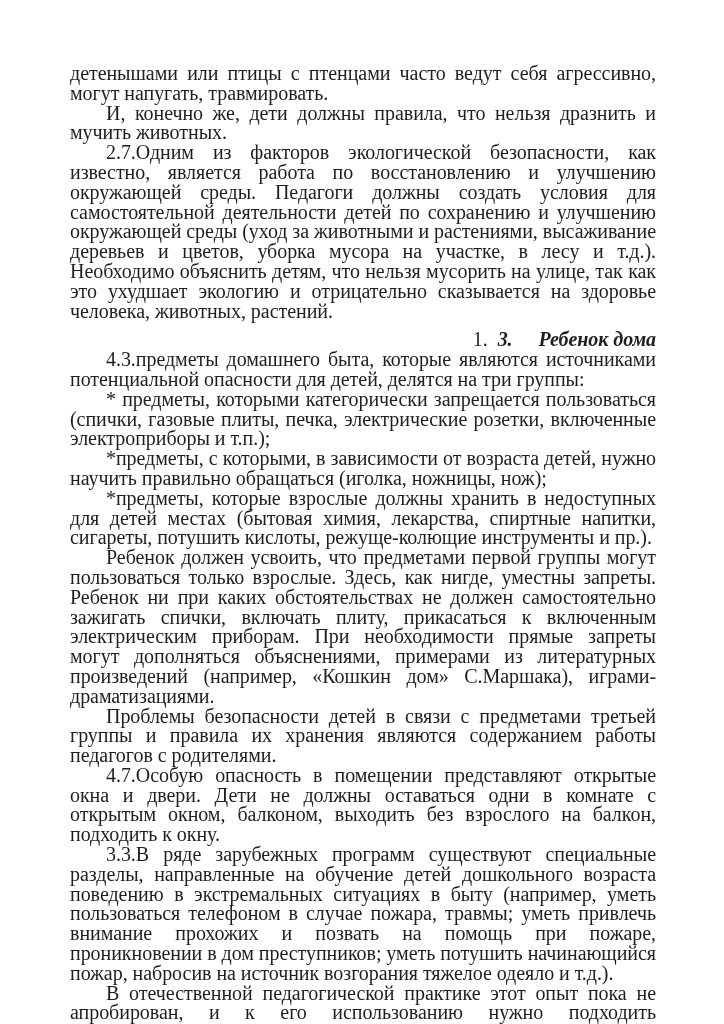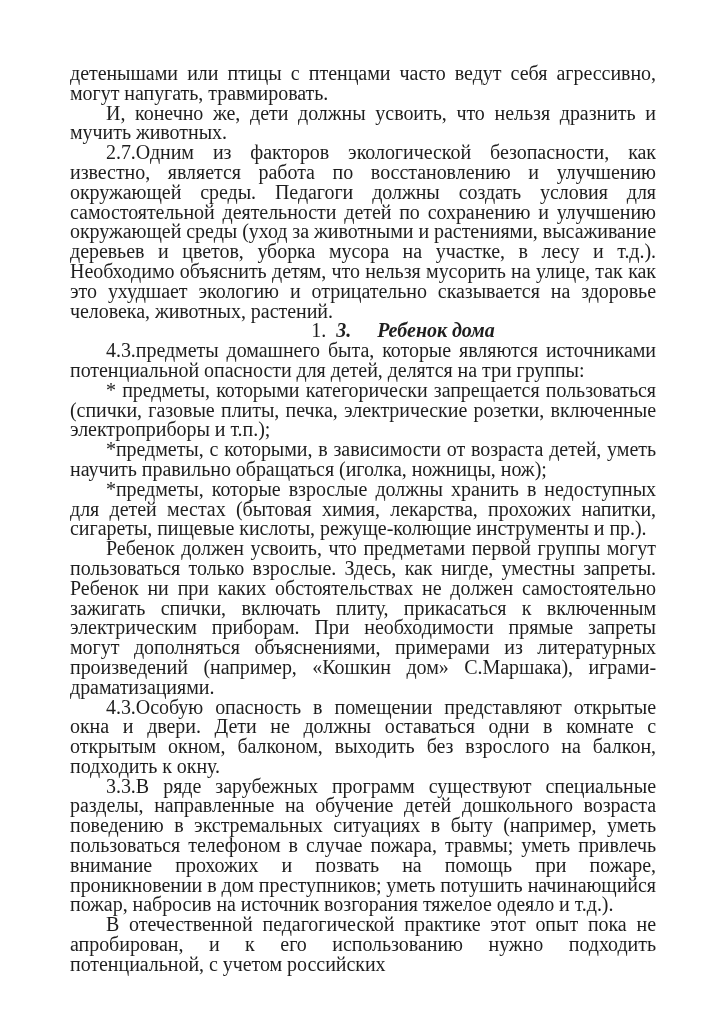--- a/index.html
+++ b/index.html
@@ -29,23 +29,24 @@
   }
   .para {
     margin: 0;
     padding: 0;
     text-indent: 0;
   }
   .para.indent {
     text-indent: 36px;
   }
   .para.heading {
-    text-align: center;
+    text-align: right;
     padding-left: 80px;
     text-indent: 0;
+    margin-top: 9px;
   }
   .h-outer {
     font-style: normal;
     font-weight: normal;
   }
   .h-inner {
     font-weight: bold;
     font-style: italic;
     margin-left: 10px;
   }
@@ -54,25 +55,26 @@
     font-style: italic;
     margin-left: 26px;
   }
 </style>
 </head>
 <body>
 
 <div class="page">
   <div class="text-block">
       <p class="para">детенышами или птицы с птенцами часто ведут себя агрессивно, могут напугать, травмировать.</p>
-      <p class="para indent">И, конечно же, дети должны усвоить, что нельзя дразнить и мучить животных.</p>
+      <p class="para indent">И, конечно же, дети должны правила, что нельзя дразнить и мучить животных.</p>
       <p class="para indent">2.7.Одним из факторов экологической безопасности, как известно, является работа по восстановлению и улучшению окружающей среды. Педагоги должны создать условия для самостоятельной деятельности детей по сохранению и улучшению окружающей среды (уход за животными и растениями, высаживание деревьев и цветов, уборка мусора на участке, в лесу и т.д.). Необходимо объяснить детям, что нельзя мусорить на улице, так как это ухудшает экологию и отрицательно сказывается на здоровье человека, животных, растений.</p>
       <p class="para heading"><span class="h-outer">1.</span><span class="h-inner">3.</span><span class="h-title">Ребенок дома</span></p>
       <p class="para indent">4.3.предметы домашнего быта, которые являются источниками потенциальной опасности для детей, делятся на три группы:</p>
       <p class="para indent">* предметы, которыми категорически запрещается пользоваться (спички, газовые плиты, печка, электрические розетки, включенные электроприборы и т.п.);</p>
-      <p class="para indent">*предметы, с которыми, в зависимости от возраста детей, уметь научить правильно обращаться (иголка, ножницы, нож);</p>
-      <p class="para indent">*предметы, которые взрослые должны хранить в недоступных для детей местах (бытовая химия, лекарства, прохожих напитки, сигареты, пищевые кислоты, режуще-колющие инструменты и пр.).</p>
+      <p class="para indent">*предметы, с которыми, в зависимости от возраста детей, нужно научить правильно обращаться (иголка, ножницы, нож);</p>
+      <p class="para indent">*предметы, которые взрослые должны хранить в недоступных для детей местах (бытовая химия, лекарства, спиртные напитки, сигареты, потушить кислоты, режуще-колющие инструменты и пр.).</p>
       <p class="para indent">Ребенок должен усвоить, что предметами первой группы могут пользоваться только взрослые. Здесь, как нигде, уместны запреты. Ребенок ни при каких обстоятельствах не должен самостоятельно зажигать спички, включать плиту, прикасаться к включенным электрическим приборам. При необходимости прямые запреты могут дополняться объяснениями, примерами из литературных произведений (например, «Кошкин дом» С.Маршака), играми-драматизациями.</p>
-      <p class="para indent">4.3.Особую опасность в помещении представляют открытые окна и двери. Дети не должны оставаться одни в комнате с открытым окном, балконом, выходить без взрослого на балкон, подходить к окну.</p>
+      <p class="para indent">Проблемы безопасности детей в связи с предметами третьей группы и правила их хранения являются содержанием работы педагогов с родителями.</p>
+      <p class="para indent">4.7.Особую опасность в помещении представляют открытые окна и двери. Дети не должны оставаться одни в комнате с открытым окном, балконом, выходить без взрослого на балкон, подходить к окну.</p>
       <p class="para indent">3.3.В ряде зарубежных программ существуют специальные разделы, направленные на обучение детей дошкольного возраста поведению в экстремальных ситуациях в быту (например, уметь пользоваться телефоном в случае пожара, травмы; уметь привлечь внимание прохожих и позвать на помощь при пожаре, проникновении в дом преступников; уметь потушить начинающийся пожар, набросив на источник возгорания тяжелое одеяло и т.д.).</p>
       <p class="para indent">В отечественной педагогической практике этот опыт пока не апробирован, и к его использованию нужно подходить потенциальной, с учетом российских</p>
     </div>
 </div>
 
 </body></html>

